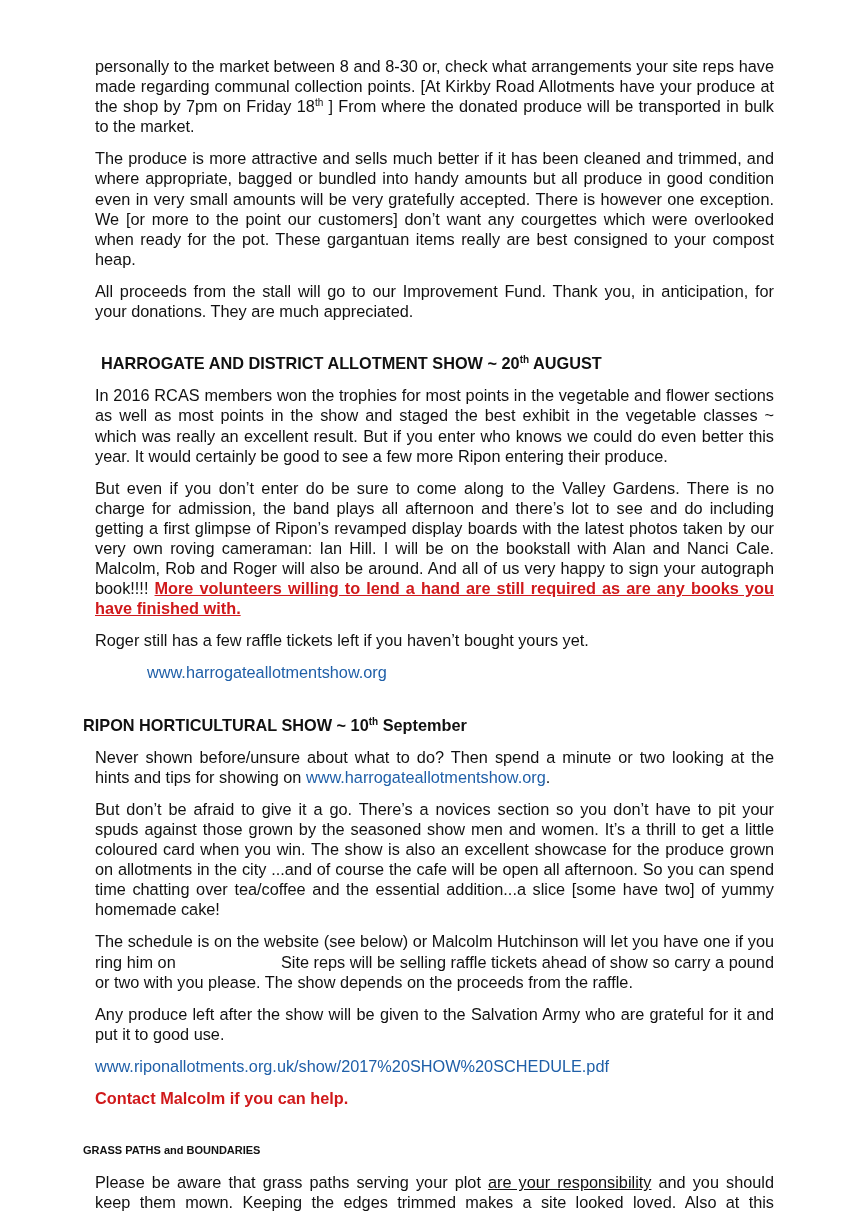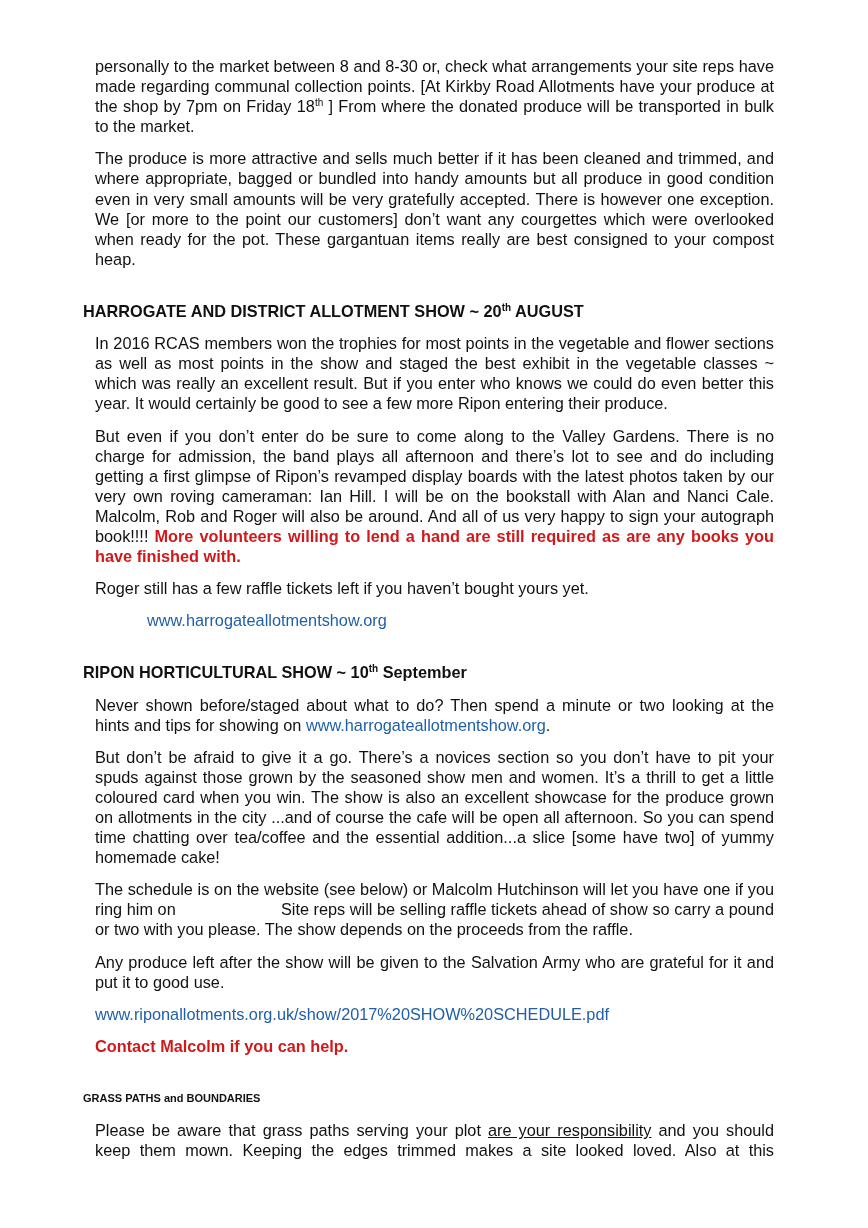--- a/index.html
+++ b/index.html
@@ -9,44 +9,45 @@
       font-family: "Liberation Sans", sans-serif;
       font-size: 16.3px; line-height: 20.1px; color: #111111;
     }
     .p { text-align: justify; margin: 12px; }
     .heading { font-weight: bold; margin: 0; }
     .gap { height: 20.1px; }
     sup { font-size: 10px; line-height: 0; vertical-align: super; }
     .link { color: #1f5fa8; }
     .indent { padding-left: 52px; }
     .red { color: #d0191b; font-weight: bold; }
-    .red-u { color: #d0191b; font-weight: bold; }
+    .red-u { color: #d0191b; font-weight: bold; text-decoration: underline; }
     .u { text-decoration: underline; }
     .blank { display: inline-block; width: 96px; }
   </style>
 </head>
 <body>
 
 <div class="page">
 
   <p class="p"><span>personally to the market between 8 and 8-30 or, check what arrangements your site reps have made regarding communal collection points.  [At Kirkby Road Allotments have your produce at the shop by 7pm on Friday 18</span><sup>th</sup><span> ] From where the donated produce will be transported in bulk to the market.</span></p>
   <p class="p">The produce is more attractive and sells much better if it has been cleaned and trimmed, and where appropriate, bagged or bundled into handy amounts but all produce in good condition even in very small amounts will be very gratefully accepted.  There is however one exception.  We [or more to the point our customers] don’t want any courgettes which were overlooked when ready for the pot.  These gargantuan items really are best consigned to your compost heap.</p>
+  <p class="p">All proceeds from the stall will go to our Improvement Fund. Thank you, in anticipation, for your donations.  They are much appreciated.</p>
 
   <div class="gap"></div>
 
-  <h2 class="heading" style="font-size:16.3px;"><span>HARROGATE AND DISTRICT ALLOTMENT SHOW ~ 20</span><sup>th</sup><span> AUGUST</span></h2>
+  <h2 class="heading" style="font-size:16.3px;margin-left:18px;"><span>HARROGATE AND DISTRICT ALLOTMENT SHOW ~ 20</span><sup>th</sup><span> AUGUST</span></h2>
   <p class="p">In 2016 RCAS members won the trophies for most points in the vegetable and flower sections as well as most points in the show and staged the best exhibit in the vegetable classes ~ which was really an excellent result.  But if you enter who knows we could do even better this year.  It would certainly be good to see a few more Ripon entering their produce.</p>
   <p class="p"><span>But even if you don’t enter do be sure to come along to the Valley Gardens.  There is no charge for admission, the band plays all afternoon and there’s lot to see and do including getting a first glimpse of Ripon’s revamped display boards with the latest photos taken by our very own roving cameraman: Ian Hill.  I will be on the bookstall with Alan and Nanci Cale.  Malcolm, Rob and Roger will also be around.  And all of us very happy to sign your autograph book!!!!  </span><span class="red-u">More volunteers willing to lend a hand are still required as are any books you have finished with.</span></p>
   <p class="p">Roger still has a few raffle tickets left if you haven’t bought yours yet.</p>
   <p class="p indent"><span class="link">www.harrogateallotmentshow.org</span></p>
 
   <div class="gap"></div>
 
   <h2 class="heading" style="font-size:16.3px;"><span>RIPON HORTICULTURAL SHOW ~ 10</span><sup>th</sup><span> September</span></h2>
-  <p class="p"><span>Never shown before/staged about what to do?  Then spend a minute or two looking at the hints and tips for showing on </span><span class="link">www.harrogateallotmentshow.org</span><span>.</span></p>
+  <p class="p"><span>Never shown before/unsure about what to do?  Then spend a minute or two looking at the hints and tips for showing on </span><span class="link">www.harrogateallotmentshow.org</span><span>.</span></p>
   <p class="p">But don’t be afraid to give it a go.  There’s a novices section so you don’t have to pit your spuds against those grown by the seasoned show men and women.  It’s a thrill to get a little coloured card when you win.  The show is also an excellent showcase for the produce grown on allotments in the city ...and of course the cafe will be open all afternoon.  So you can spend time chatting over tea/coffee and the essential addition...a slice [some have two] of yummy homemade cake!</p>
   <p class="p"><span>The schedule is on the website (see below) or Malcolm Hutchinson will let you have one if you ring him on </span><span class="blank"></span><span> Site reps will be selling raffle tickets ahead of show so carry a pound or two with you please.  The show depends on the proceeds from the raffle.</span></p>
   <p class="p">Any produce left after the show will be given to the Salvation Army who are grateful for it and put it to good use.</p>
   <p class="p"><span class="link">www.riponallotments.org.uk/show/2017%20SHOW%20SCHEDULE.pdf</span></p>
   <p class="p red">Contact Malcolm if you can help.</p>
 
   <div class="gap"></div>
 
   <h2 class="heading" style="font-size:11px;">GRASS PATHS and BOUNDARIES</h2>
   <p class="p" style="text-align-last: justify;"><span>Please be aware that grass paths serving your plot </span><span class="u">are your responsibility</span><span> and you should keep them mown.  Keeping the edges trimmed makes a site looked loved.  Also at this</span></p>

